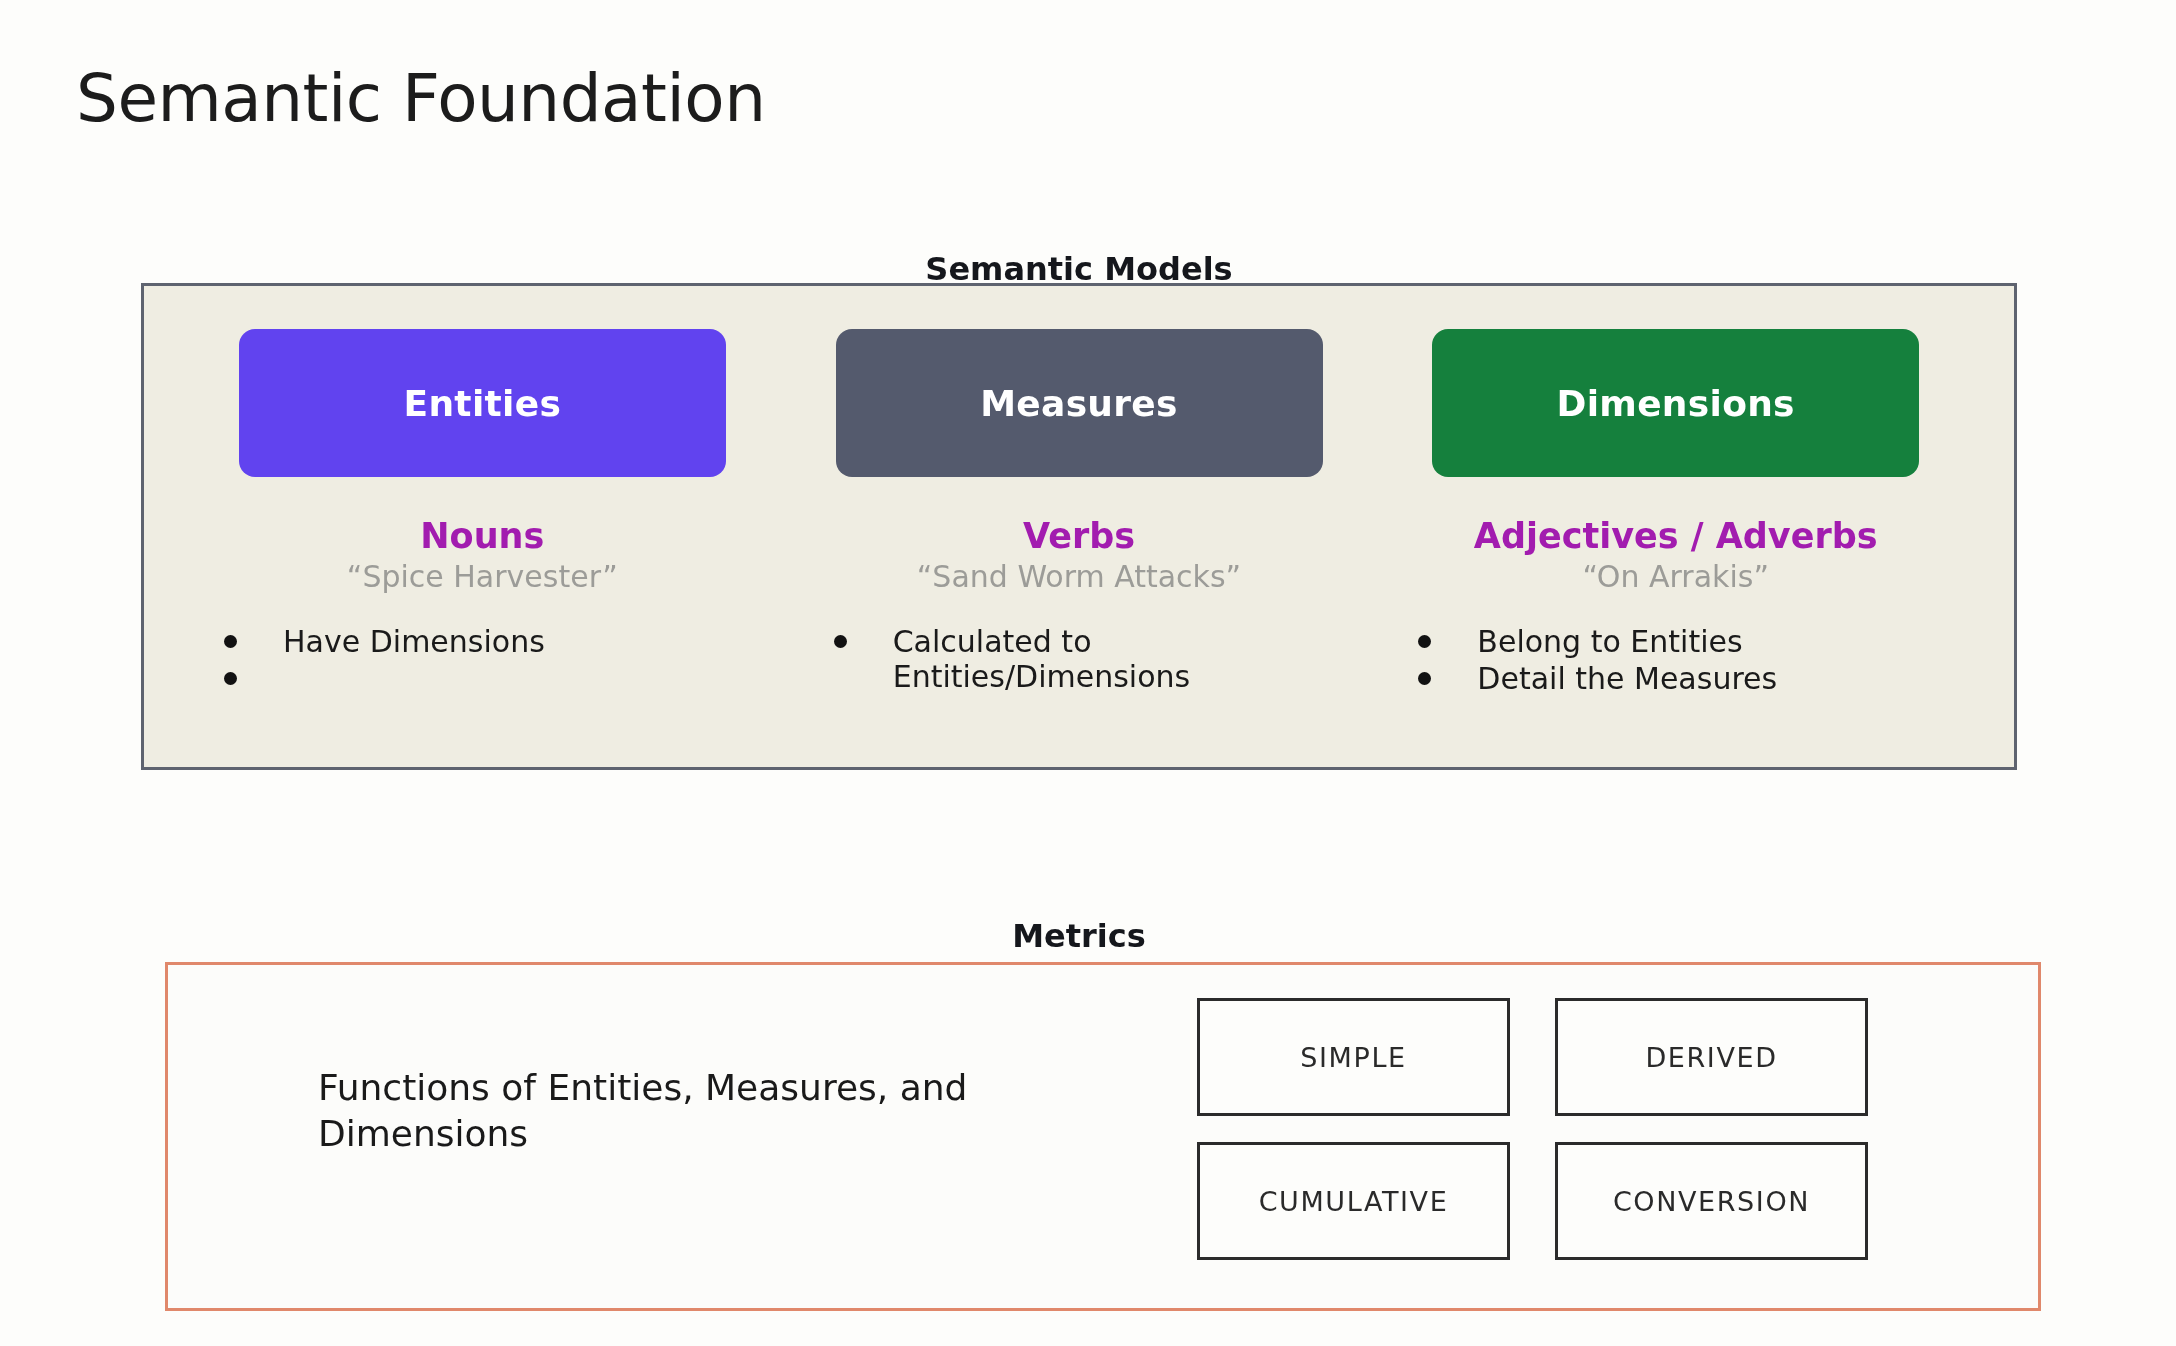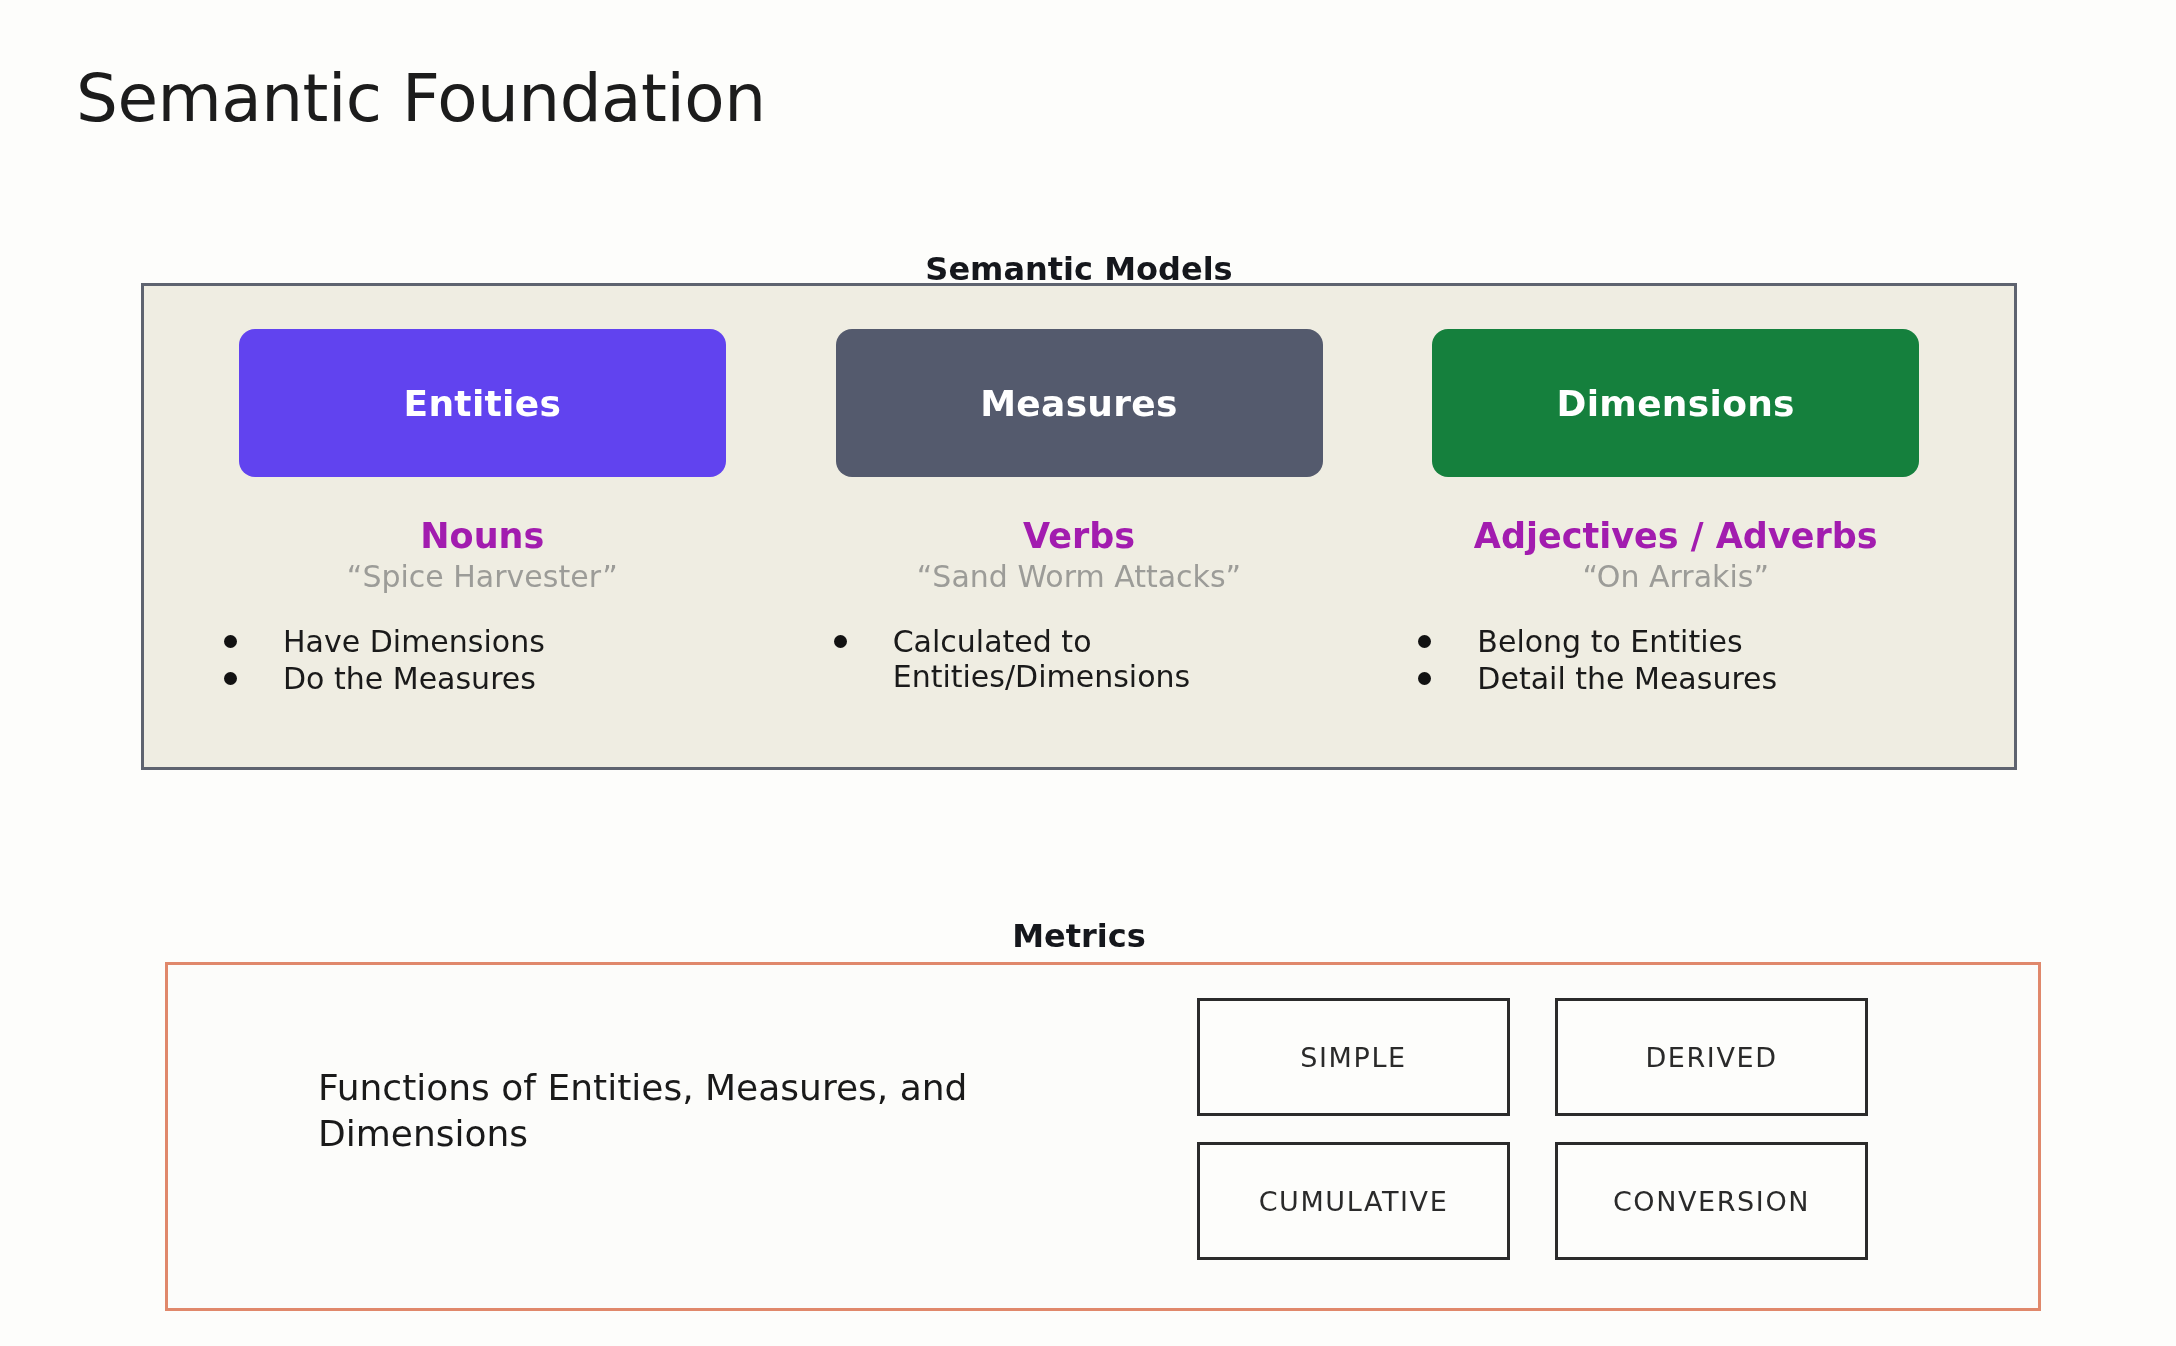--- a/index.html
+++ b/index.html
@@ -200,21 +200,20 @@
       <div class="model-chip chip-entities">Entities</div>
       <div class="pos-title">Nouns</div>
       <div class="pos-example">“Spice Harvester”</div>
       <ul class="bullet-list bl-entities">
         <li>
           <span class="bullet-dot"></span>
           <span class="bullet-text">Have Dimensions</span>
         </li>
         <li>
           <span class="bullet-dot"></span>
-          <span class="bullet-text">Do the Measures</span>
         </li>
       </ul>
     </div>
 
     <div class="model-col">
       <div class="model-chip chip-measures">Measures</div>
       <div class="pos-title">Verbs</div>
       <div class="pos-example">“Sand Worm Attacks”</div>
       <ul class="bullet-list bl-measures">
         <li>

